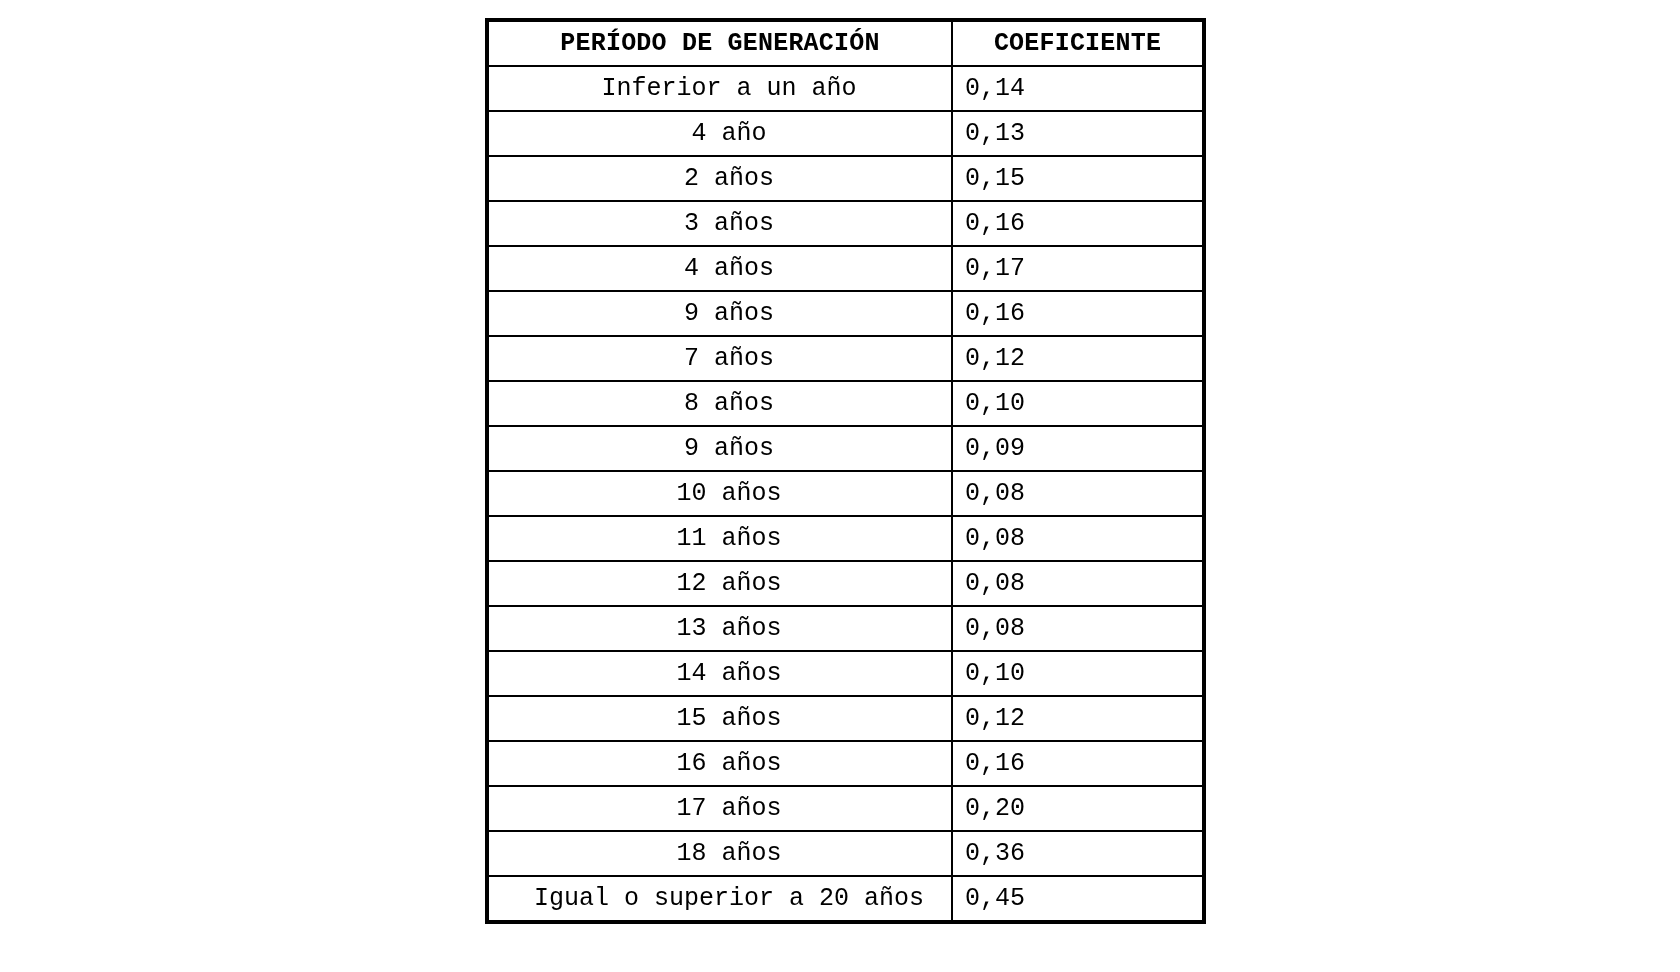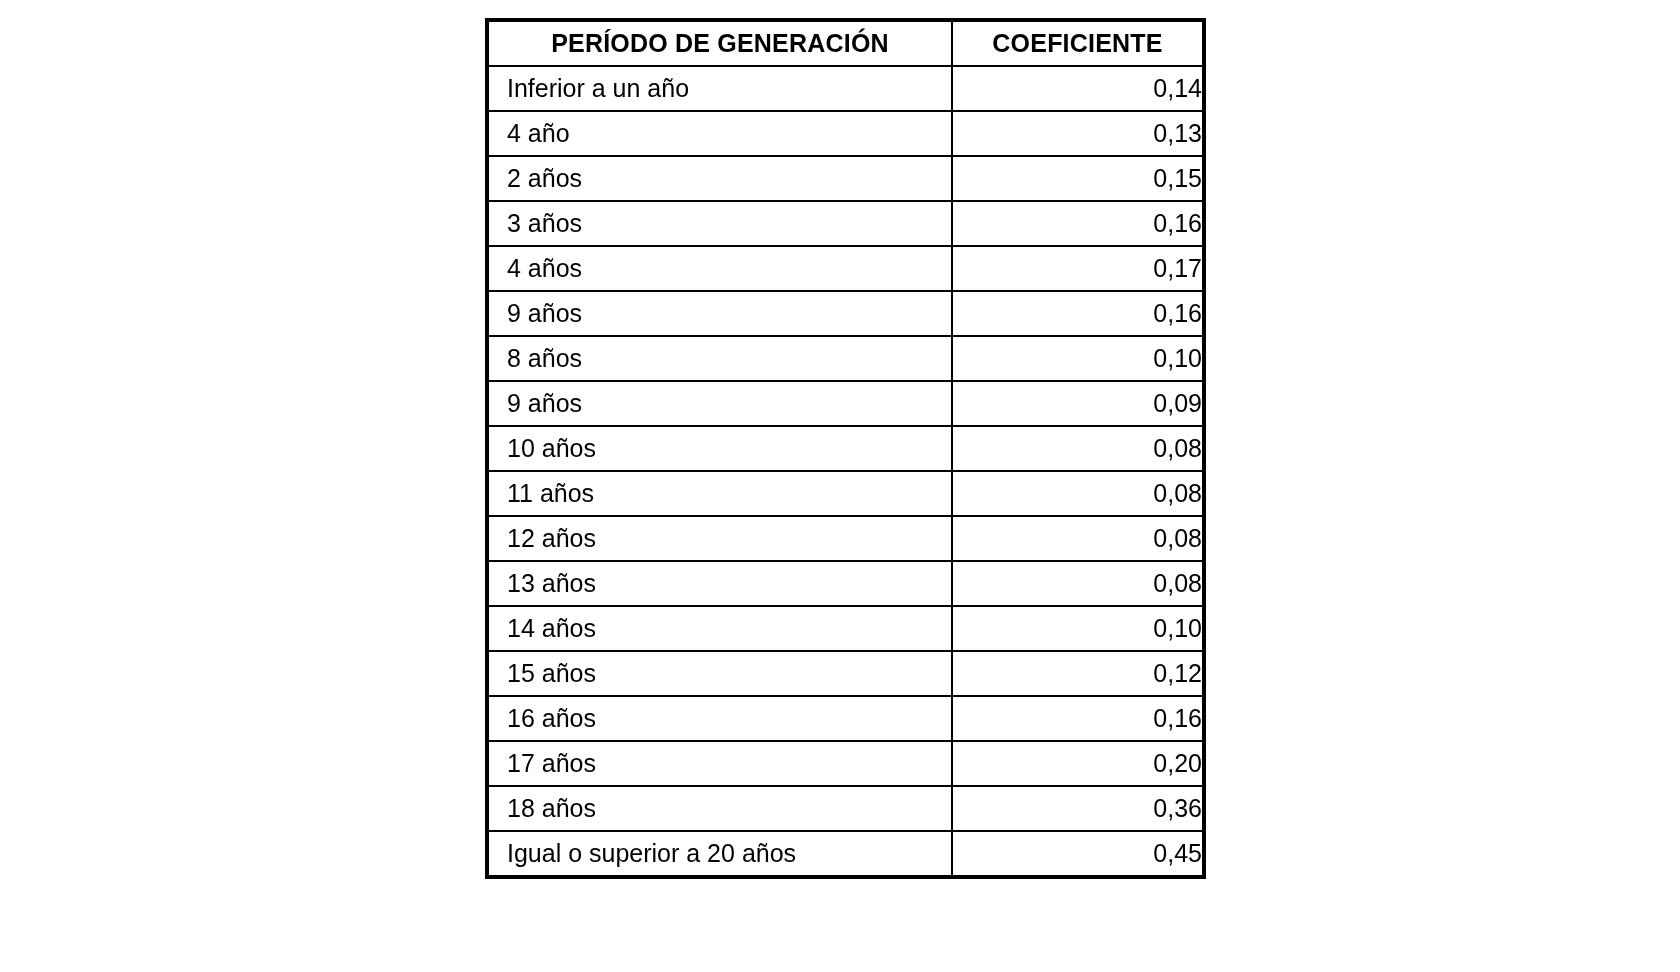--- a/index.html
+++ b/index.html
@@ -12,20 +12,21 @@
     height: 972px;
     font-family: "Liberation Sans", sans-serif;
     color: #000000;
     overflow: hidden;
   }
   .page {
     position: relative;
     width: 1680px;
     height: 972px;
     box-sizing: border-box;
+    font-family: Liberation Mono, monospace;
   }
   .table-wrap {
     position: absolute;
     left: 485px;
     top: 18px;
     width: 717px;
   }
   table.coef-table {
     border-collapse: collapse;
     table-layout: fixed;
@@ -51,27 +52,28 @@
   thead th {
     font-weight: bold;
     text-align: center;
     font-size: 25px;
     letter-spacing: 0.2px;
     height: 48px;
     line-height: 48px;
     border-bottom: 4px solid #000000;
   }
   tbody td.period {
-    text-align: left;
+    text-align: center;
     padding-left: 18px;
     font-weight: normal;
   }
   tbody td.coef {
-    text-align: right;
+    text-align: left;
     font-weight: normal;
+    padding-left: 12px;
   }
 </style>
 </head>
 <body>
 
 <div class="page">
   <div class="table-wrap">
     <table class="coef-table">
       <colgroup>
         <col class="c-period">
@@ -100,20 +102,24 @@
             <td class="period">3 años</td>
             <td class="coef">0,16</td>
           </tr>
           <tr>
             <td class="period">4 años</td>
             <td class="coef">0,17</td>
           </tr>
           <tr>
             <td class="period">9 años</td>
             <td class="coef">0,16</td>
+          </tr>
+          <tr>
+            <td class="period">7 años</td>
+            <td class="coef">0,12</td>
           </tr>
           <tr>
             <td class="period">8 años</td>
             <td class="coef">0,10</td>
           </tr>
           <tr>
             <td class="period">9 años</td>
             <td class="coef">0,09</td>
           </tr>
           <tr>

